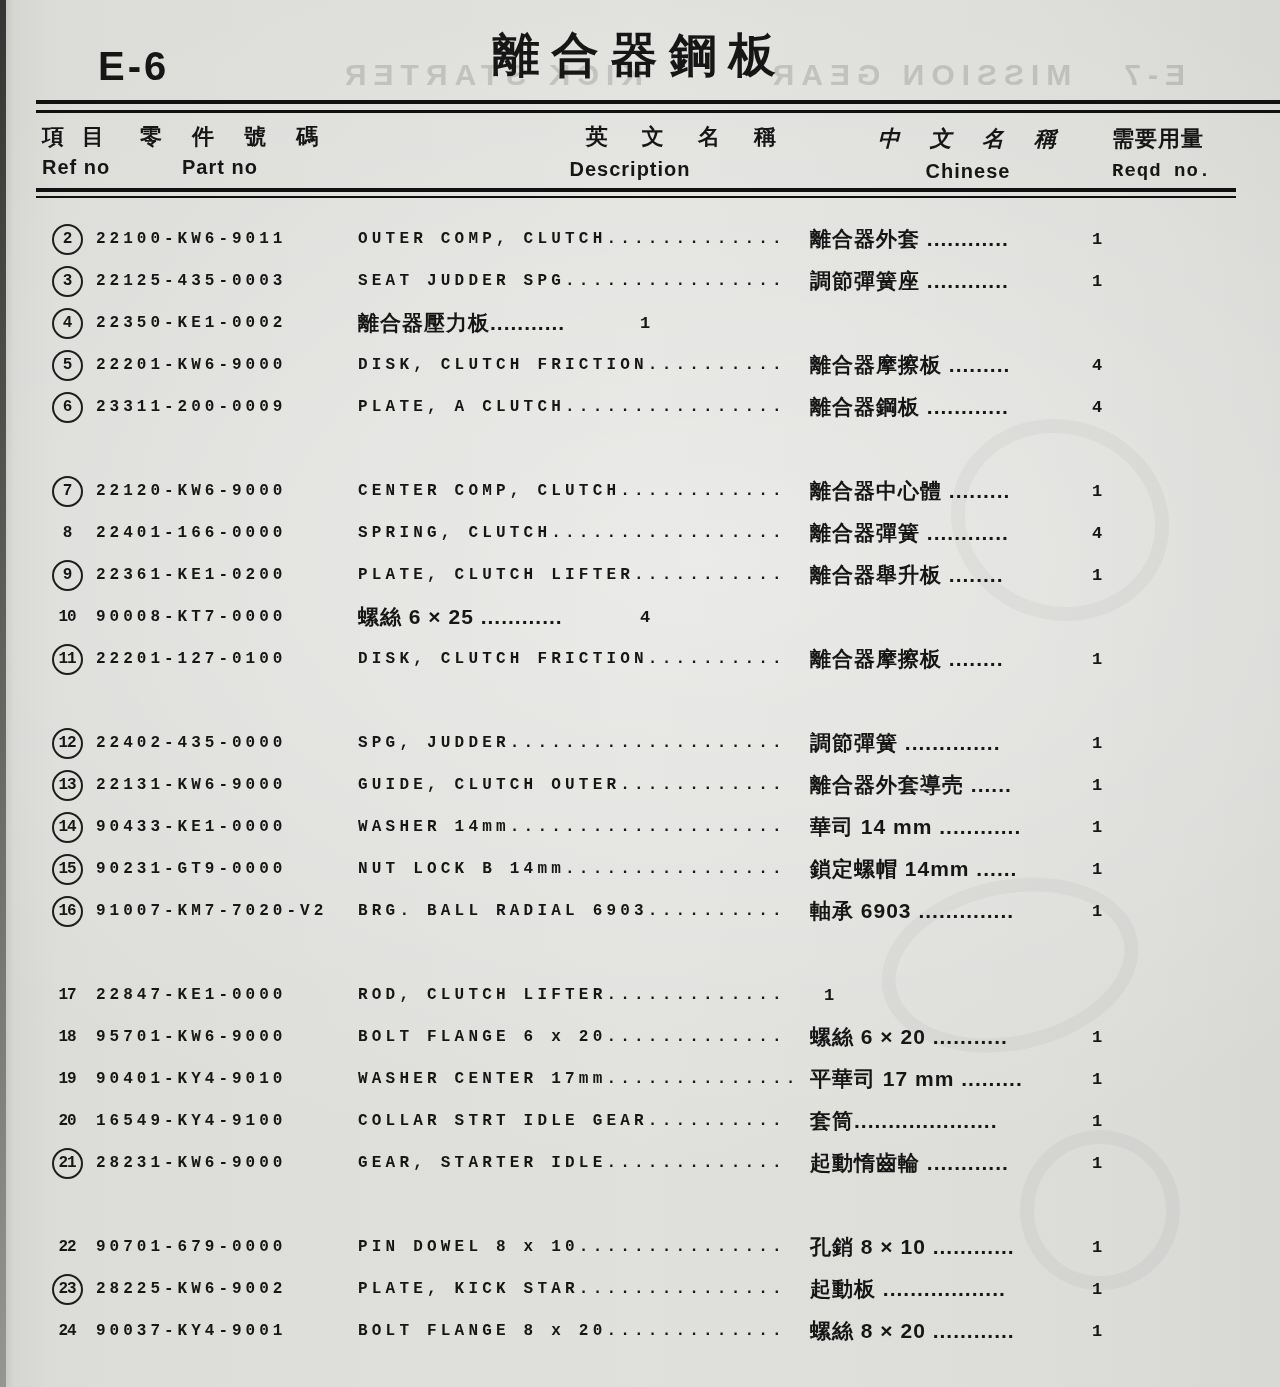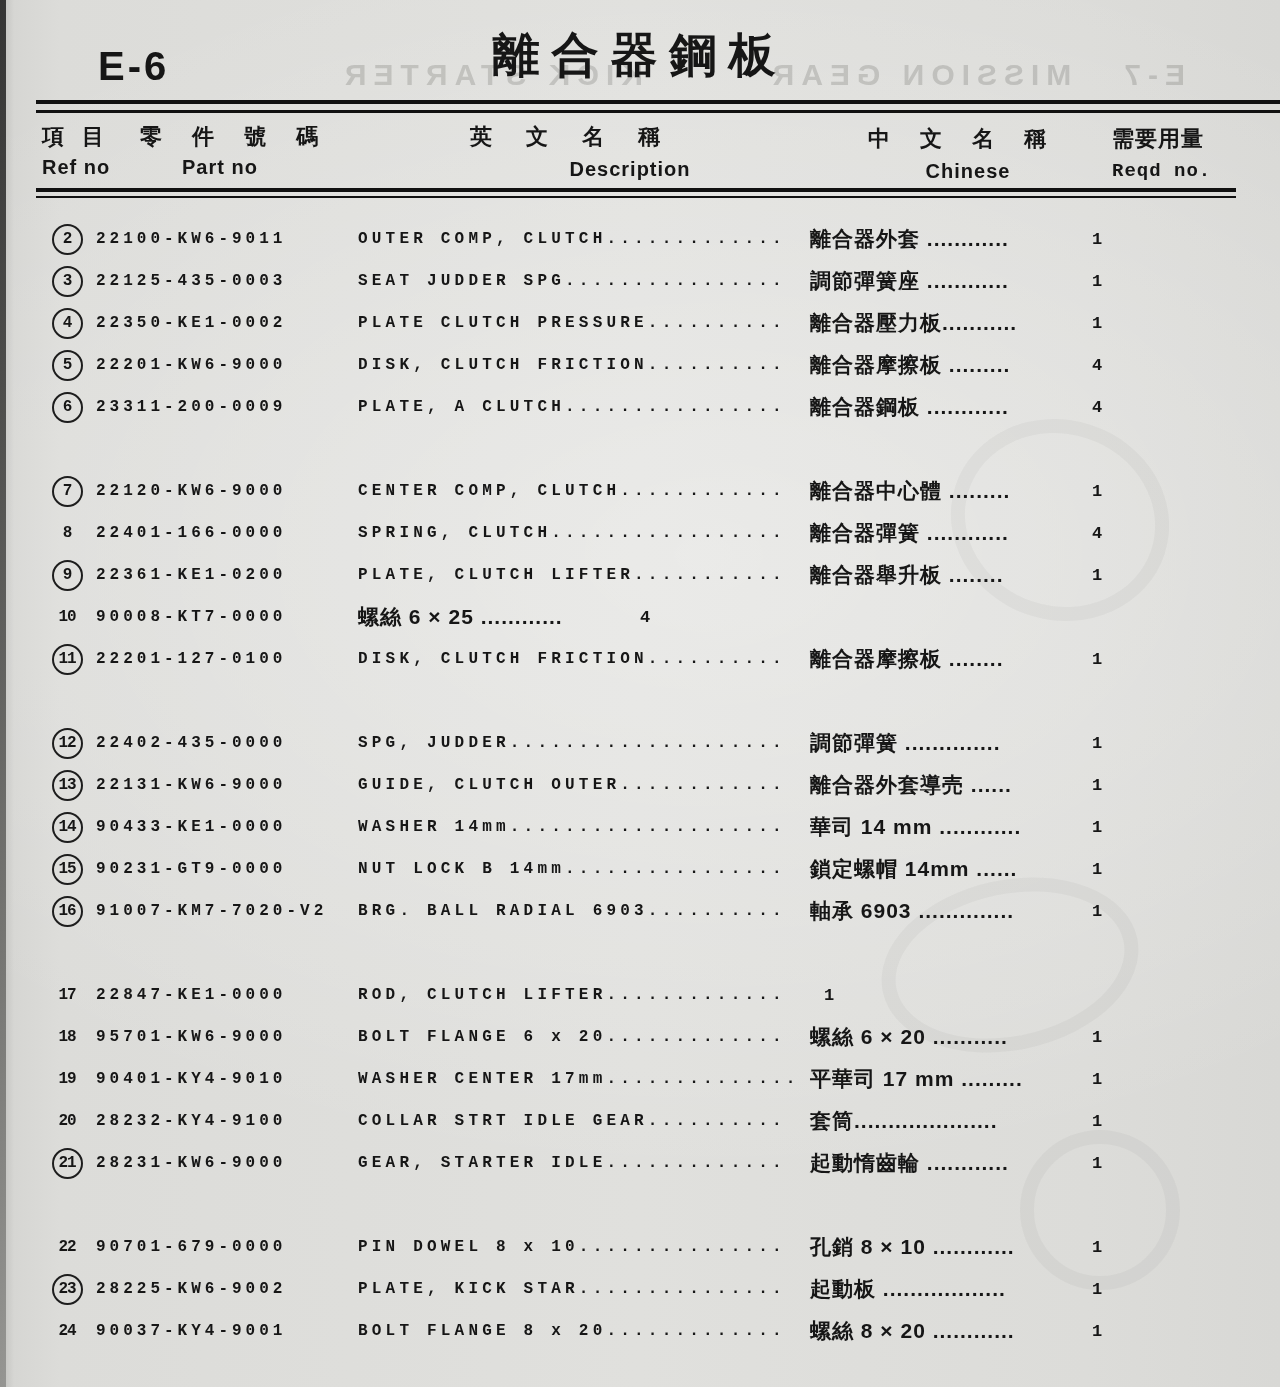--- a/index.html
+++ b/index.html
@@ -46,23 +46,23 @@
     border-top:4px solid #111; border-bottom:3px solid #111; }
   .rule-b { position:absolute; left:36px; width:1200px; top:188px; height:10px;
     border-top:4px solid #111; border-bottom:2px solid #111; }
 
   .col-head-cjk { position:absolute; font-size:22px; font-weight:bold; letter-spacing:6px; white-space:pre; }
   .col-head-en  { position:absolute; font-size:20px; font-weight:bold; letter-spacing:1px; white-space:pre; }
   .h-c1-cjk { left:42px;  top:122px; }
   .h-c1-en  { left:42px;  top:156px; }
   .h-c2-cjk { left:140px; top:122px; letter-spacing:12px;text-align:right; }
   .h-c2-en  { left:182px; top:156px; }
-  .h-c3-cjk { left:470px; top:122px; width:320px; text-align:left; letter-spacing:14px; }
+  .h-c3-cjk { left:470px; top:122px; width:320px; text-align:right; letter-spacing:14px; }
   .h-c3-en  { left:470px; top:158px; width:320px; text-align:center; }
-  .h-c4-cjk { left:868px; top:124px; width:200px; text-align:left; letter-spacing:12px; }
+  .h-c4-cjk { left:868px; top:124px; width:200px; text-align:right; letter-spacing:12px;font-style:italic; }
   .h-c4-en  { left:868px; top:160px; width:200px; text-align:center; }
   .h-c5-cjk { left:1112px; top:124px; letter-spacing:1px; }
   .h-c5-en  { left:1112px; top:160px; font-family:"Liberation Mono","DejaVu Sans Mono",monospace; font-weight:bold; font-size:19px;}
 
   
   .parts-table { position:absolute; left:0; top:218px; width:1280px; }
   .group { margin-bottom:42px; }
   .row {
     display:flex; align-items:center;
     height:42px; white-space:nowrap;
@@ -151,21 +151,20 @@
           <div class="cell-part">22125-435-0003</div>
           <div class="cell-desc">SEAT JUDDER SPG................</div>
           <div class="cell-cn">調節彈簧座 ............</div>
           <div class="cell-qty">1</div>
         </div>
         <div class="row">
           <div class="cell-ref">
             <span class="ref-badge circled">4</span>
           </div>
           <div class="cell-part">22350-KE1-0002</div>
-          <div class="cell-desc">PLATE CLUTCH PRESSURE..........</div>
           <div class="cell-cn">離合器壓力板...........</div>
           <div class="cell-qty">1</div>
         </div>
         <div class="row">
           <div class="cell-ref">
             <span class="ref-badge circled">5</span>
           </div>
           <div class="cell-part">22201-KW6-9000</div>
           <div class="cell-desc">DISK, CLUTCH FRICTION..........</div>
           <div class="cell-cn">離合器摩擦板 .........</div>
@@ -298,21 +297,21 @@
           </div>
           <div class="cell-part">90401-KY4-9010</div>
           <div class="cell-desc">WASHER CENTER 17mm..............</div>
           <div class="cell-cn">平華司 17 mm .........</div>
           <div class="cell-qty">1</div>
         </div>
         <div class="row">
           <div class="cell-ref">
             <span class="ref-badge">20</span>
           </div>
-          <div class="cell-part">28232-KY4-9100</div>
+          <div class="cell-part">16549-KY4-9100</div>
           <div class="cell-desc">COLLAR STRT IDLE GEAR..........</div>
           <div class="cell-cn">套筒.....................</div>
           <div class="cell-qty">1</div>
         </div>
         <div class="row">
           <div class="cell-ref">
             <span class="ref-badge circled">21</span>
           </div>
           <div class="cell-part">28231-KW6-9000</div>
           <div class="cell-desc">GEAR, STARTER IDLE.............</div>

